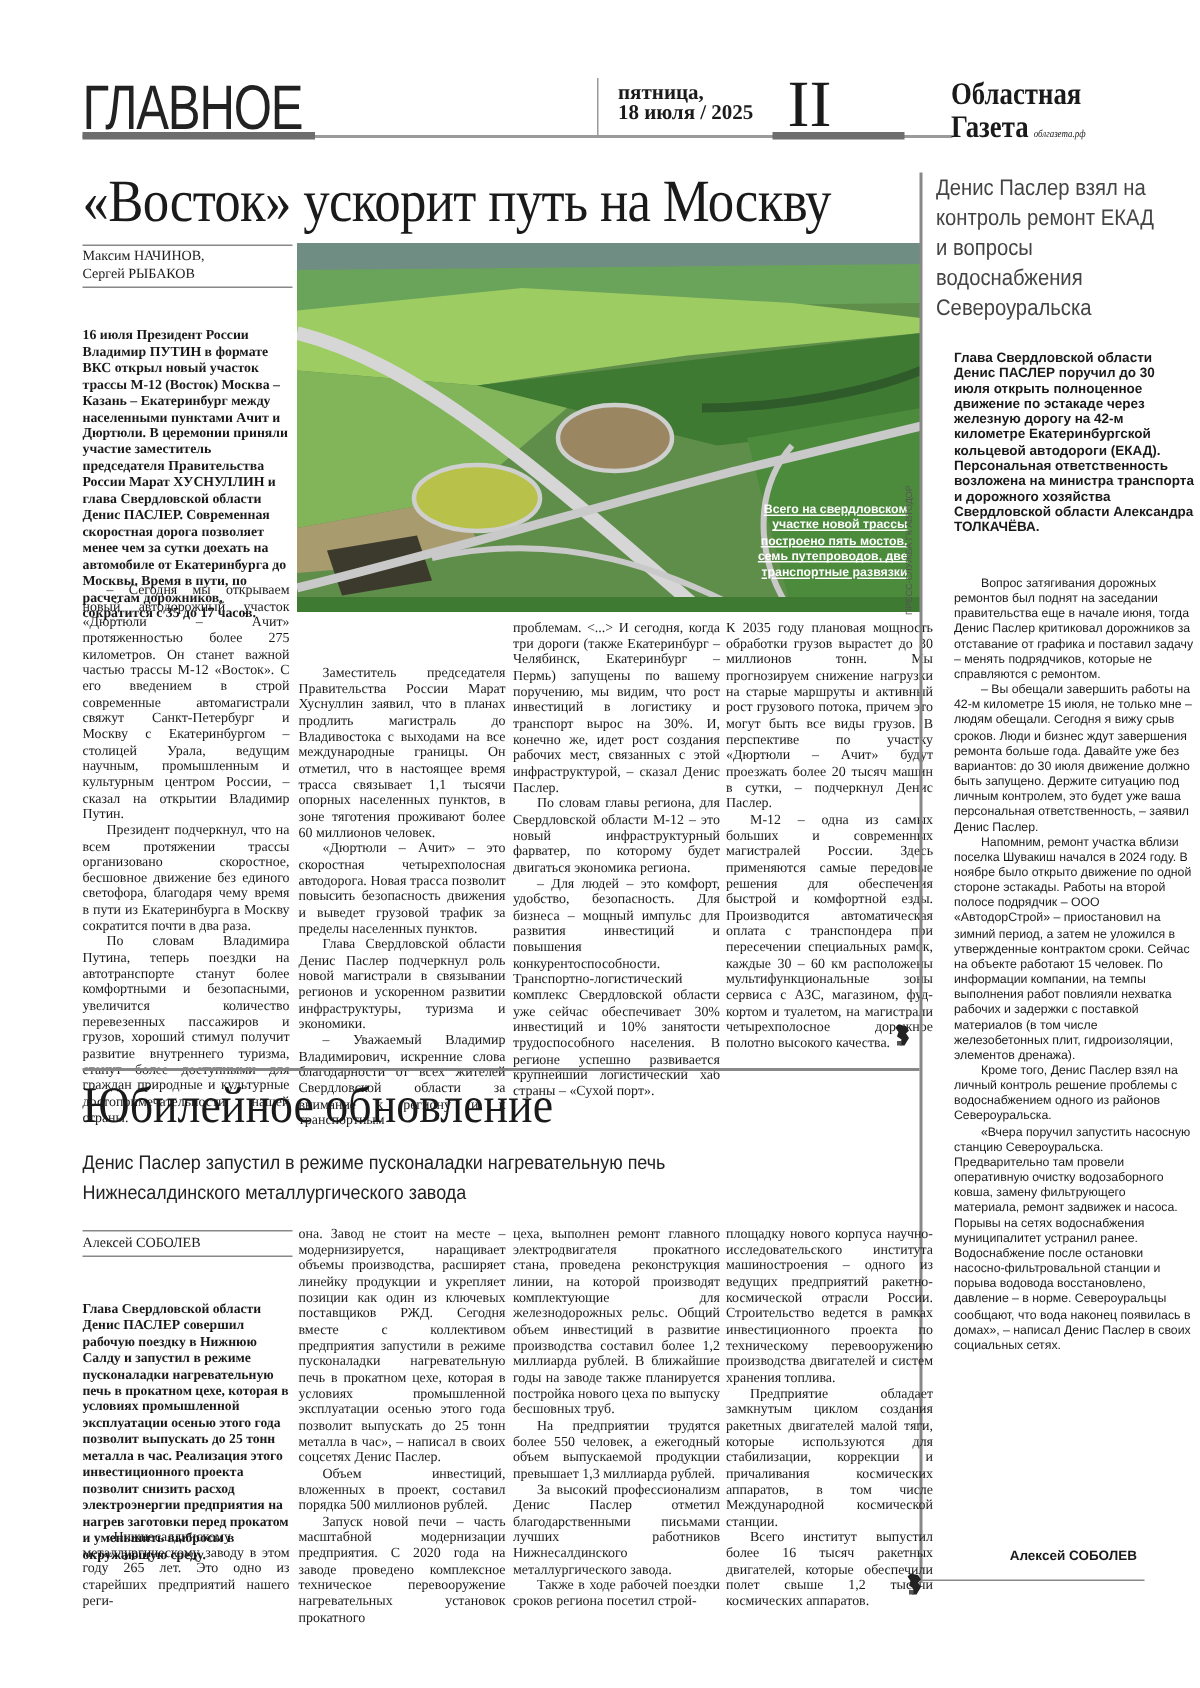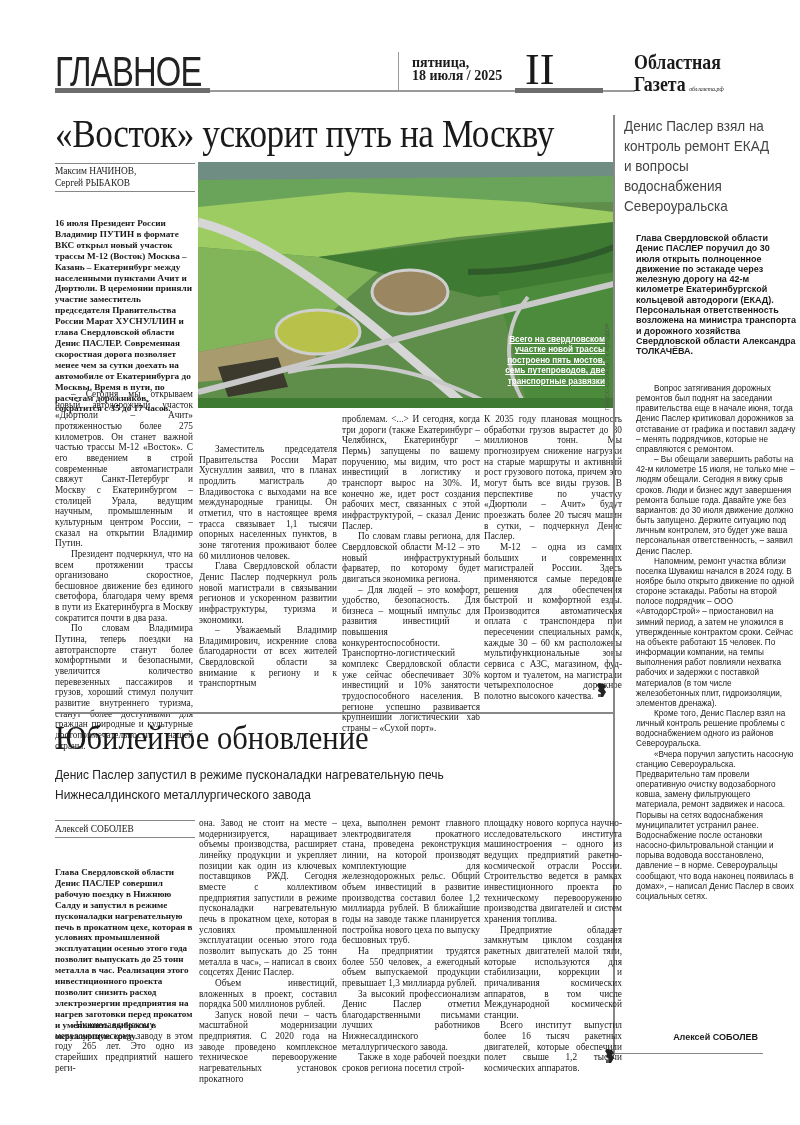--- a/index.html
+++ b/index.html
@@ -102,20 +102,21 @@
 <div class="abs photo-caption" style="left:485px; right:auto;">Всего на свердловском участке новой трассы построено пять мостов, семь путепроводов, две транспортные развязки</div>
 <div class="abs photo-credit" style="left:604px; top:410px;">ПРЕСС-СЛУЖБА ГК АВТОДОР</div>
 
 <div class="abs col" style="left:55px; top:389px;">
   <p>– Сегодня мы открываем новый автодорожный участок «Дюртюли – Ачит» протяженностью более 275 километров. Он станет важной частью трассы М-12 «Восток». С его введением в строй современные автомагистрали свяжут Санкт-Петербург и Москву с Екатеринбургом – столицей Урала, ведущим научным, промышленным и культурным центром России, – сказал на открытии Владимир Путин.</p>
   <p>Президент подчеркнул, что на всем протяжении трассы организовано скоростное, бесшовное движение без единого светофора, благодаря чему время в пути из Екатеринбурга в Москву сократится почти в два раза.</p>
   <p>По словам Владимира Путина, теперь поездки на автотранспорте станут более комфортными и безопасными, увеличится количество перевезенных пассажиров и грузов, хороший стимул получит развитие внутреннего туризма, станут более доступными для граждан природные и культурные достопримечательности нашей страны.</p>
 </div>
 <div class="abs col" style="left:199px; top:414px;margin-top:30px;">
   <p>Заместитель председателя Правительства России Марат Хуснуллин заявил, что в планах продлить магистраль до Владивостока с выходами на все международные границы. Он отметил, что в настоящее время трасса связывает 1,1 тысячи опорных населенных пунктов, в зоне тяготения проживают более 60 миллионов человек.</p>
+  <p>«Дюртюли – Ачит» – это скоростная четырехполосная автодорога. Новая трасса позволит повысить безопасность движения и выведет грузовой трафик за пределы населенных пунктов.</p>
   <p>Глава Свердловской области Денис Паслер подчеркнул роль новой магистрали в связывании регионов и ускоренном развитии инфраструктуры, туризма и экономики.</p>
   <p>– Уважаемый Владимир Владимирович, искренние слова благодарности от всех жителей Свердловской области за внимание к региону и к транспортным</p>
 </div>
 <div class="abs col" style="left:342px; top:414px;">
   <p class="noind">проблемам. &lt;...&gt; И сегодня, когда три дороги (также Екатеринбург – Челябинск, Екатеринбург – Пермь) запущены по вашему поручению, мы видим, что рост инвестиций в логистику и транспорт вырос на 30%. И, конечно же, идет рост создания рабочих мест, связанных с этой инфраструктурой, – сказал Денис Паслер.</p>
   <p>По словам главы региона, для Свердловской области М-12 – это новый инфраструктурный фарватер, по которому будет двигаться экономика региона.</p>
   <p>– Для людей – это комфорт, удобство, безопасность. Для бизнеса – мощный импульс для развития инвестиций и повышения конкурентоспособности. Транспортно-логистический комплекс Свердловской области уже сейчас обеспечивает 30% инвестиций и 10% занятости трудоспособного населения. В регионе успешно развивается крупнейший логистический хаб страны – «Сухой порт».</p>
 </div>
 <div class="abs col" style="left:484px; top:414px;">
   <p class="noind">К 2035 году плановая мощность обработки грузов вырастет до 30 миллионов тонн. Мы прогнозируем снижение нагрузки на старые маршруты и активный рост грузового потока, причем это могут быть все виды грузов. В перспективе по участку «Дюртюли – Ачит» будут проезжать более 20 тысяч машин в сутки, – подчеркнул Денис Паслер.</p>

